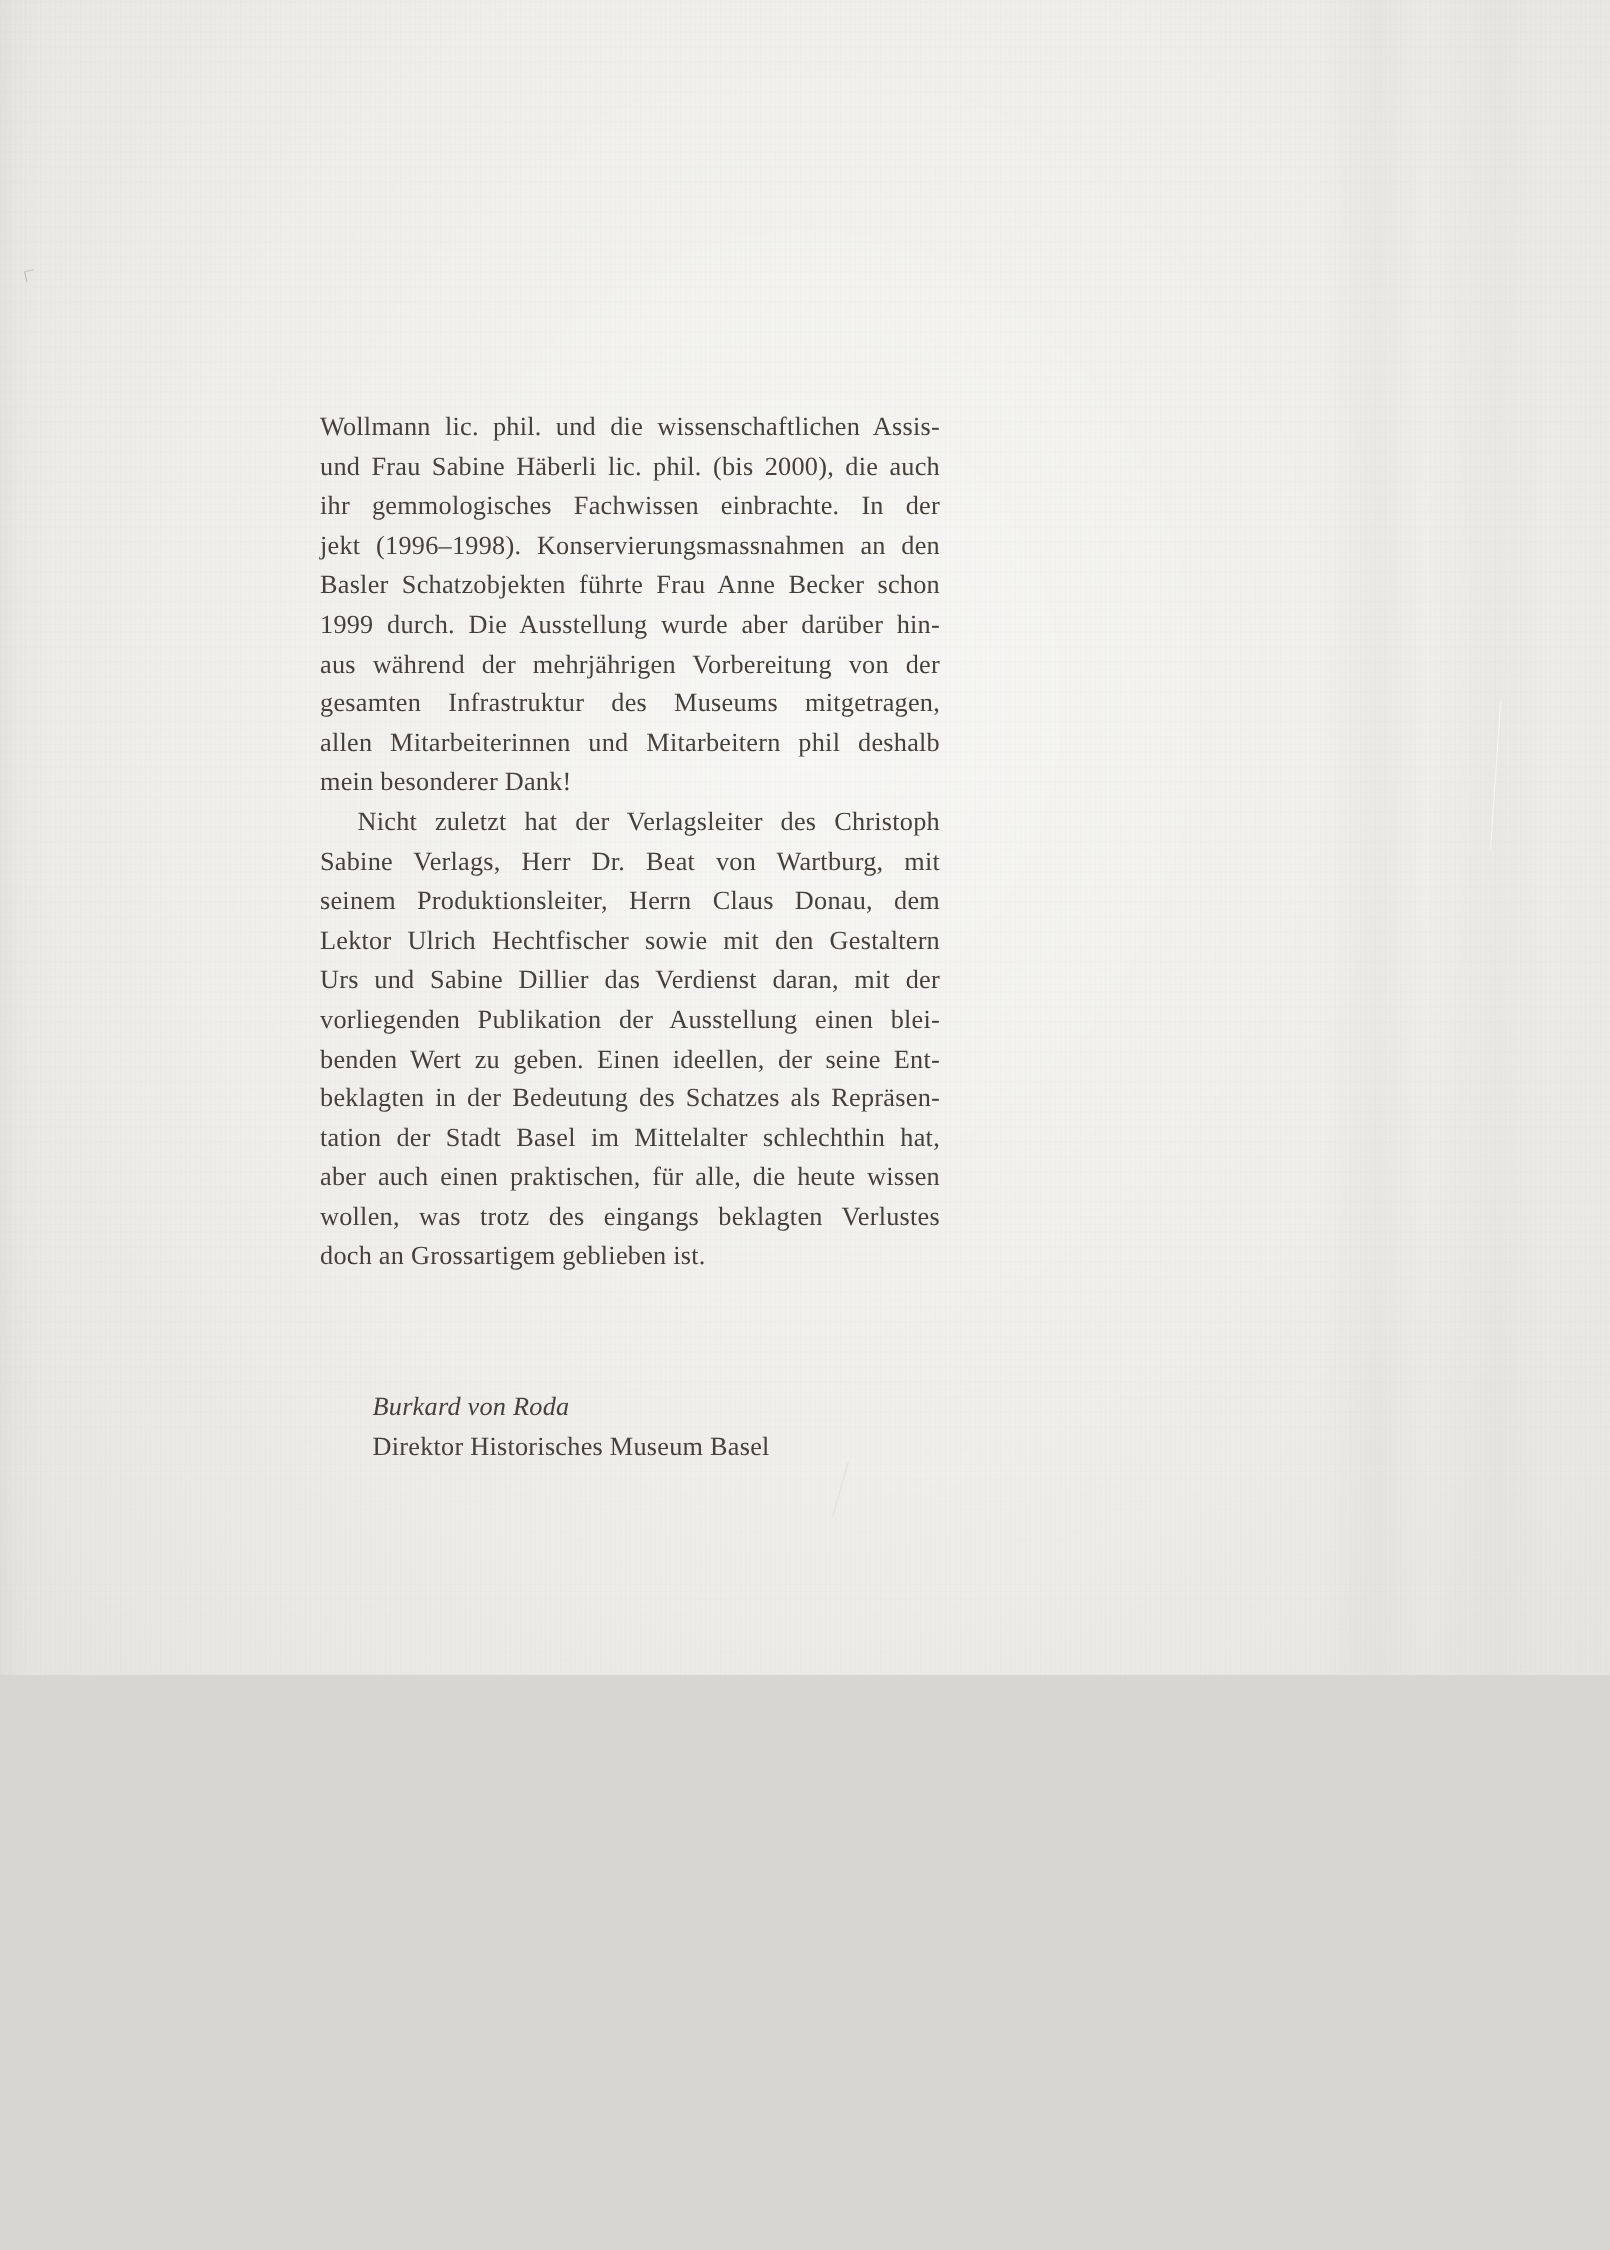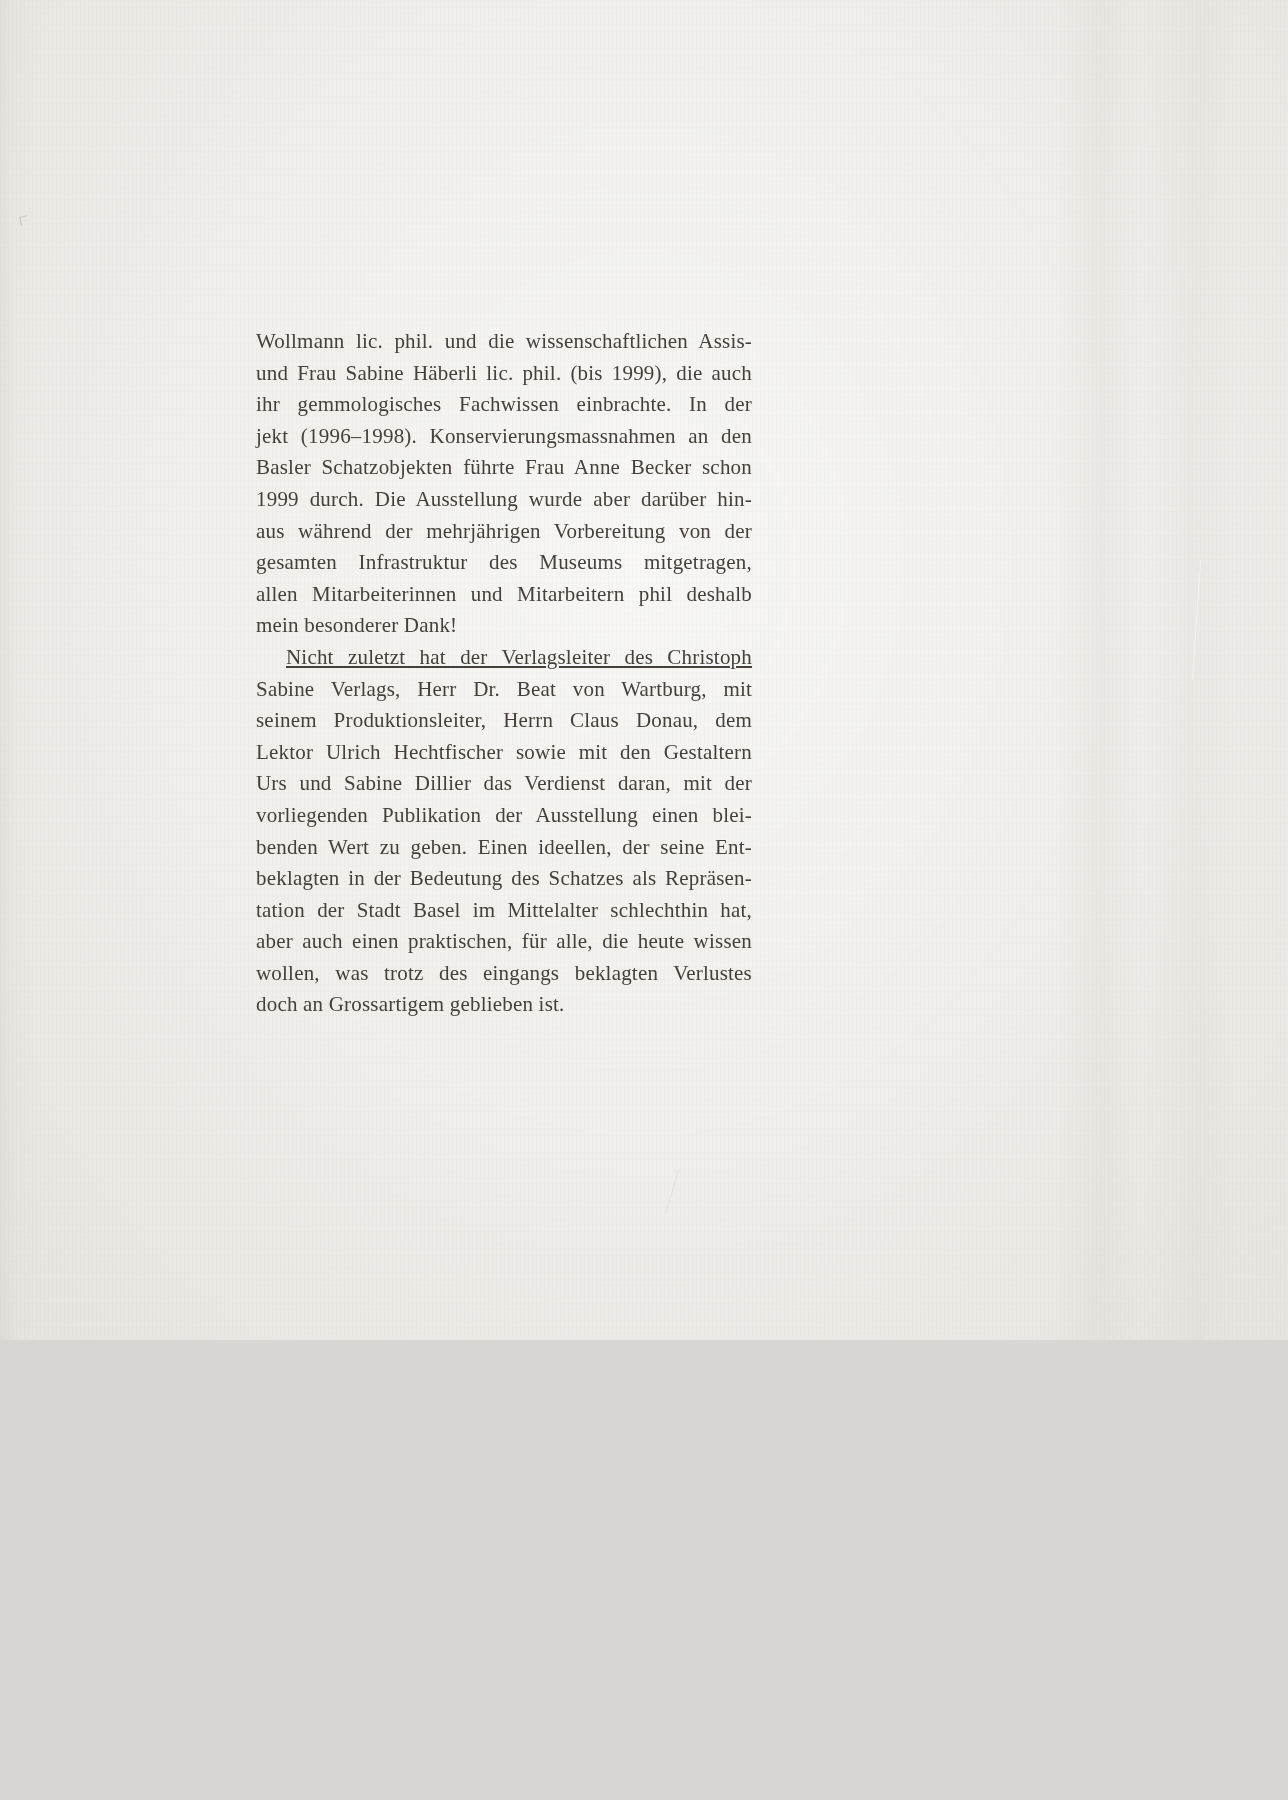--- a/index.html
+++ b/index.html
@@ -50,21 +50,20 @@
     text-align-last: justify;
     white-space: normal;
     height: 31.6px;
     overflow: visible;
   }
   .line.para-end {
     text-align-last: left;
   }
   .line.indent {
     text-indent: 30px;
-    text-decoration: underline;
   }
   .signature {
     position: absolute;
     left: 298px;
     top: 1110px;
     font-size: 21px;
     line-height: 31.6px;
     letter-spacing: 0.2px;
   }
   .signature .name {
@@ -112,21 +111,21 @@
 <body>
 
 <div class="scan-page">
 
   <div class="mark-pencil"></div>
   <div class="mark-crease"></div>
   <div class="mark-crease2"></div>
 
   <div class="body-text">
     <div class="line">Wollmann lic. phil. und die wissenschaftlichen Assis-</div>
-    <div class="line">und Frau Sabine Häberli lic. phil. (bis 1999), die auch</div>
+    <div class="line">und Frau Sabine Häberli lic. phil. (bis 2000), die auch</div>
     <div class="line">ihr gemmologisches Fachwissen einbrachte. In der</div>
     <div class="line">jekt (1996–1998). Konservierungsmassnahmen an den</div>
     <div class="line">Basler Schatzobjekten führte Frau Anne Becker schon</div>
     <div class="line">1999 durch. Die Ausstellung wurde aber darüber hin-</div>
     <div class="line">aus während der mehrjährigen Vorbereitung von der</div>
     <div class="line">gesamten Infrastruktur des Museums mitgetragen,</div>
     <div class="line">allen Mitarbeiterinnen und Mitarbeitern phil deshalb</div>
     <div class="line para-end">mein besonderer Dank!</div>
     <div class="line indent">Nicht zuletzt hat der Verlagsleiter des Christoph</div>
     <div class="line">Sabine Verlags, Herr Dr. Beat von Wartburg, mit</div>
@@ -135,16 +134,20 @@
     <div class="line">Urs und Sabine Dillier das Verdienst daran, mit der</div>
     <div class="line">vorliegenden Publikation der Ausstellung einen blei-</div>
     <div class="line">benden Wert zu geben. Einen ideellen, der seine Ent-</div>
     <div class="line">beklagten in der Bedeutung des Schatzes als Repräsen-</div>
     <div class="line">tation der Stadt Basel im Mittelalter schlechthin hat,</div>
     <div class="line">aber auch einen praktischen, für alle, die heute wissen</div>
     <div class="line">wollen, was trotz des eingangs beklagten Verlustes</div>
     <div class="line para-end">doch an Grossartigem geblieben ist.</div>
   </div>
 
+  <div class="signature">
+    <div class="name">Burkard von Roda</div>
+    <div class="title">Direktor Historisches Museum Basel</div>
+  </div>
 
   <div class="page-number">12</div>
 
 </div>
 
 </body></html>

